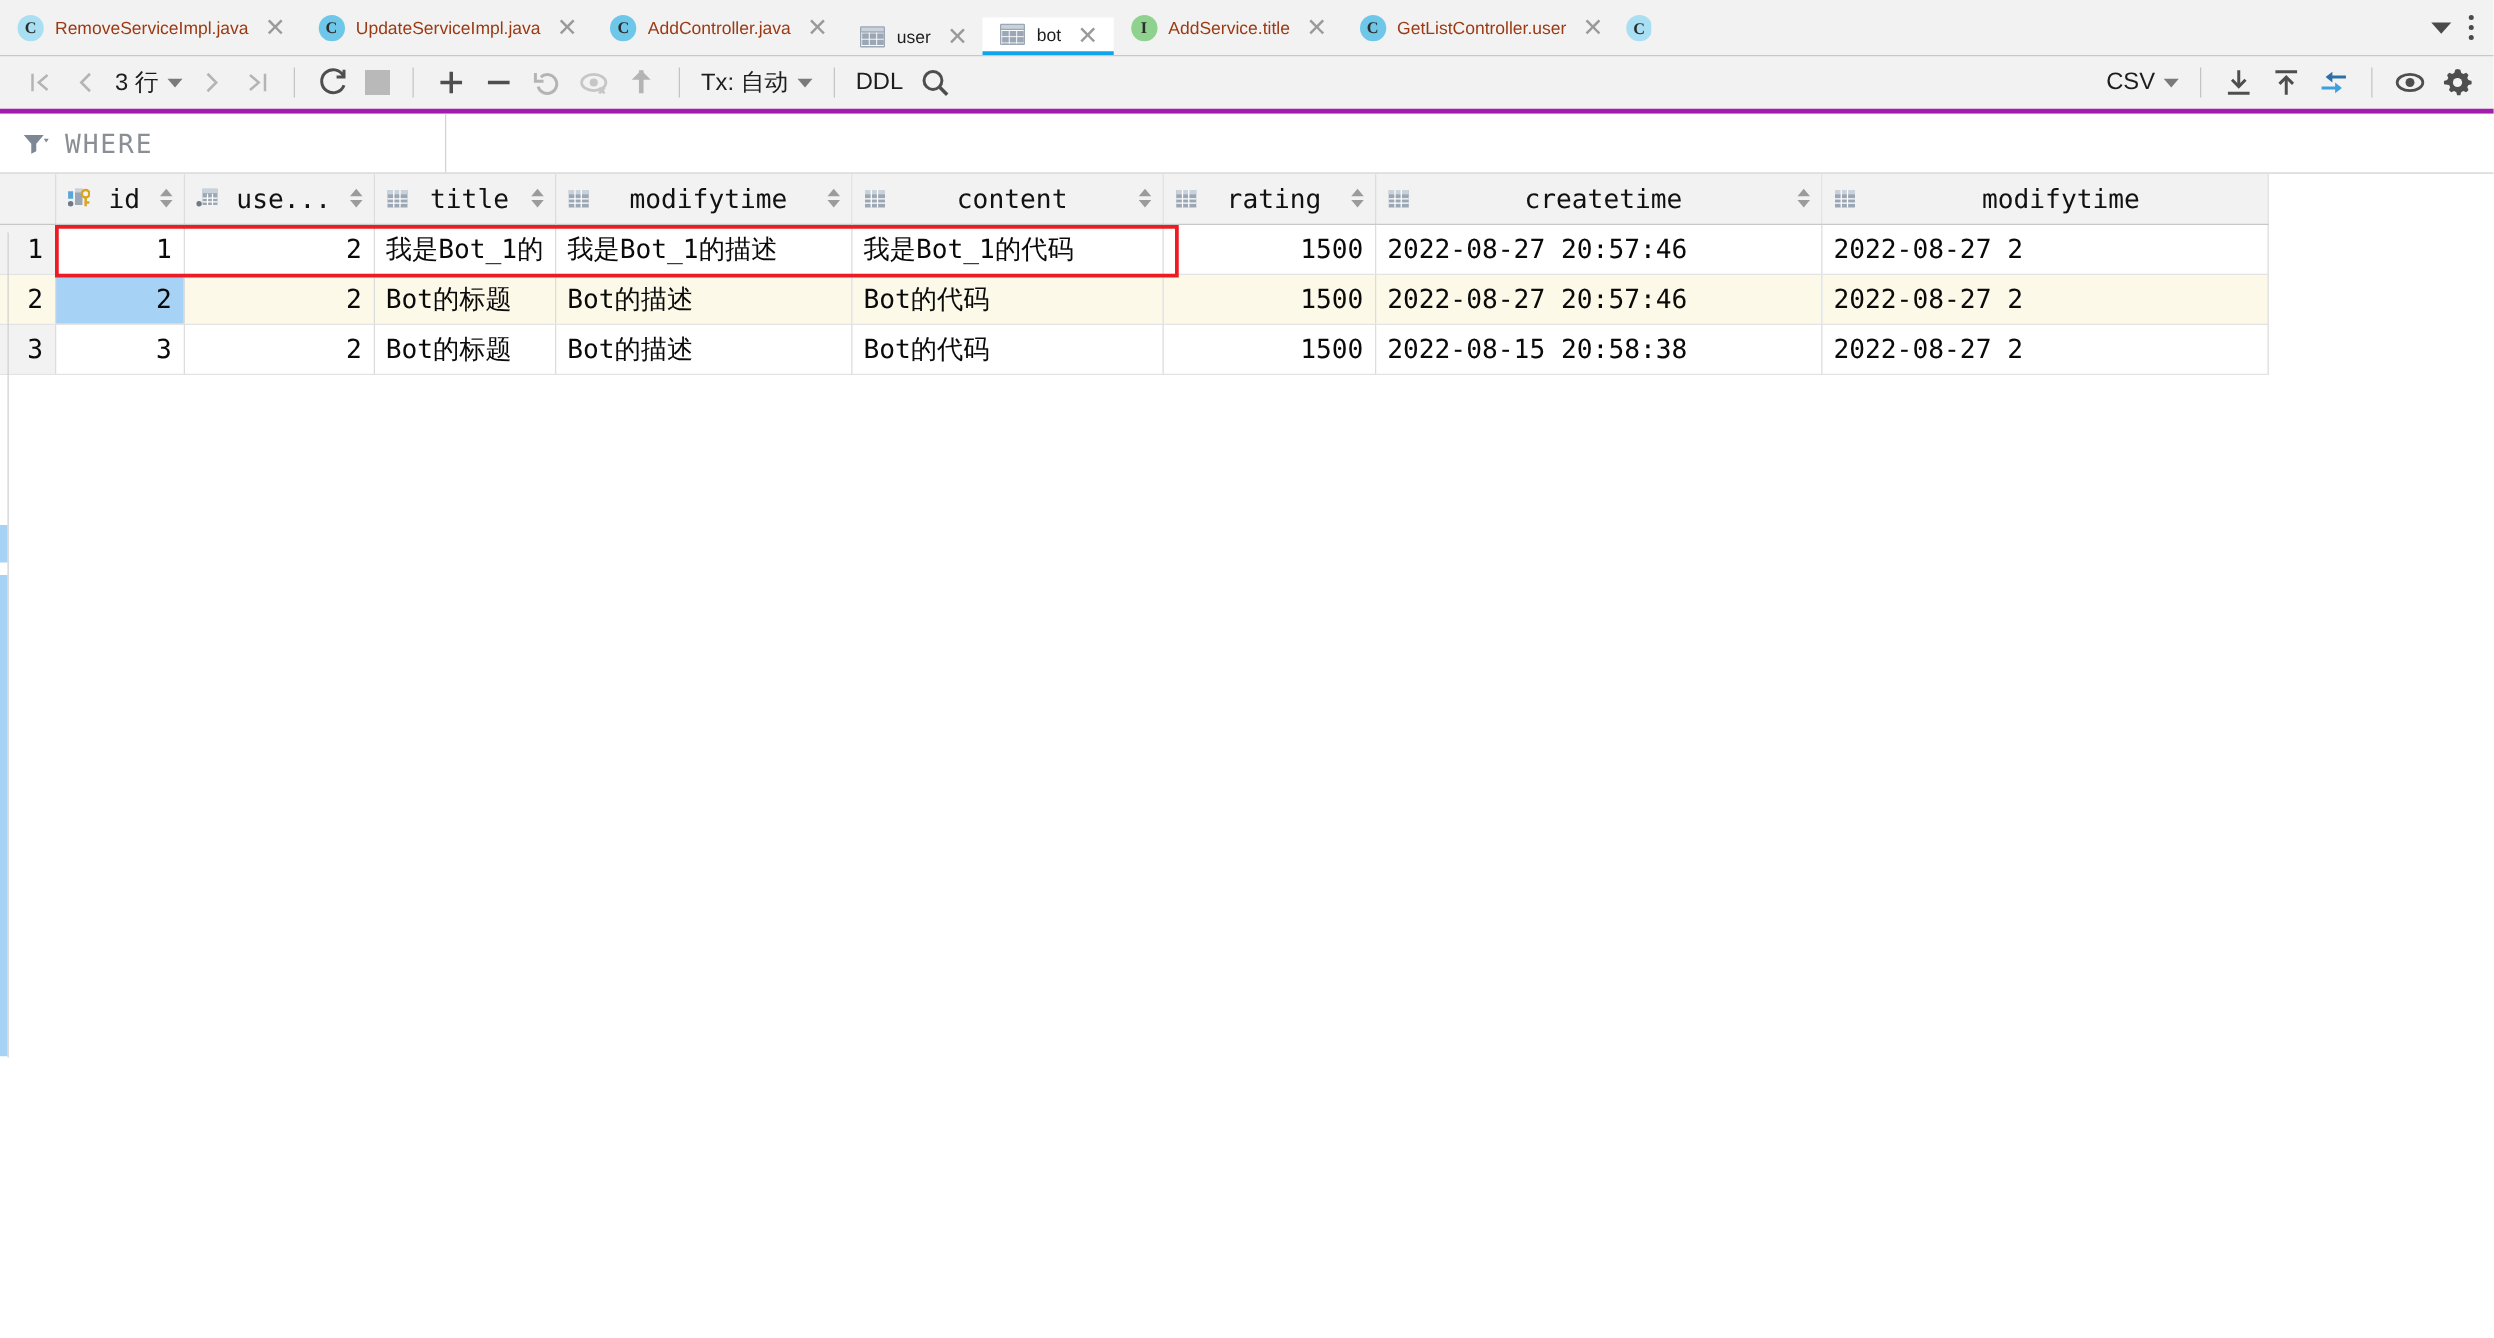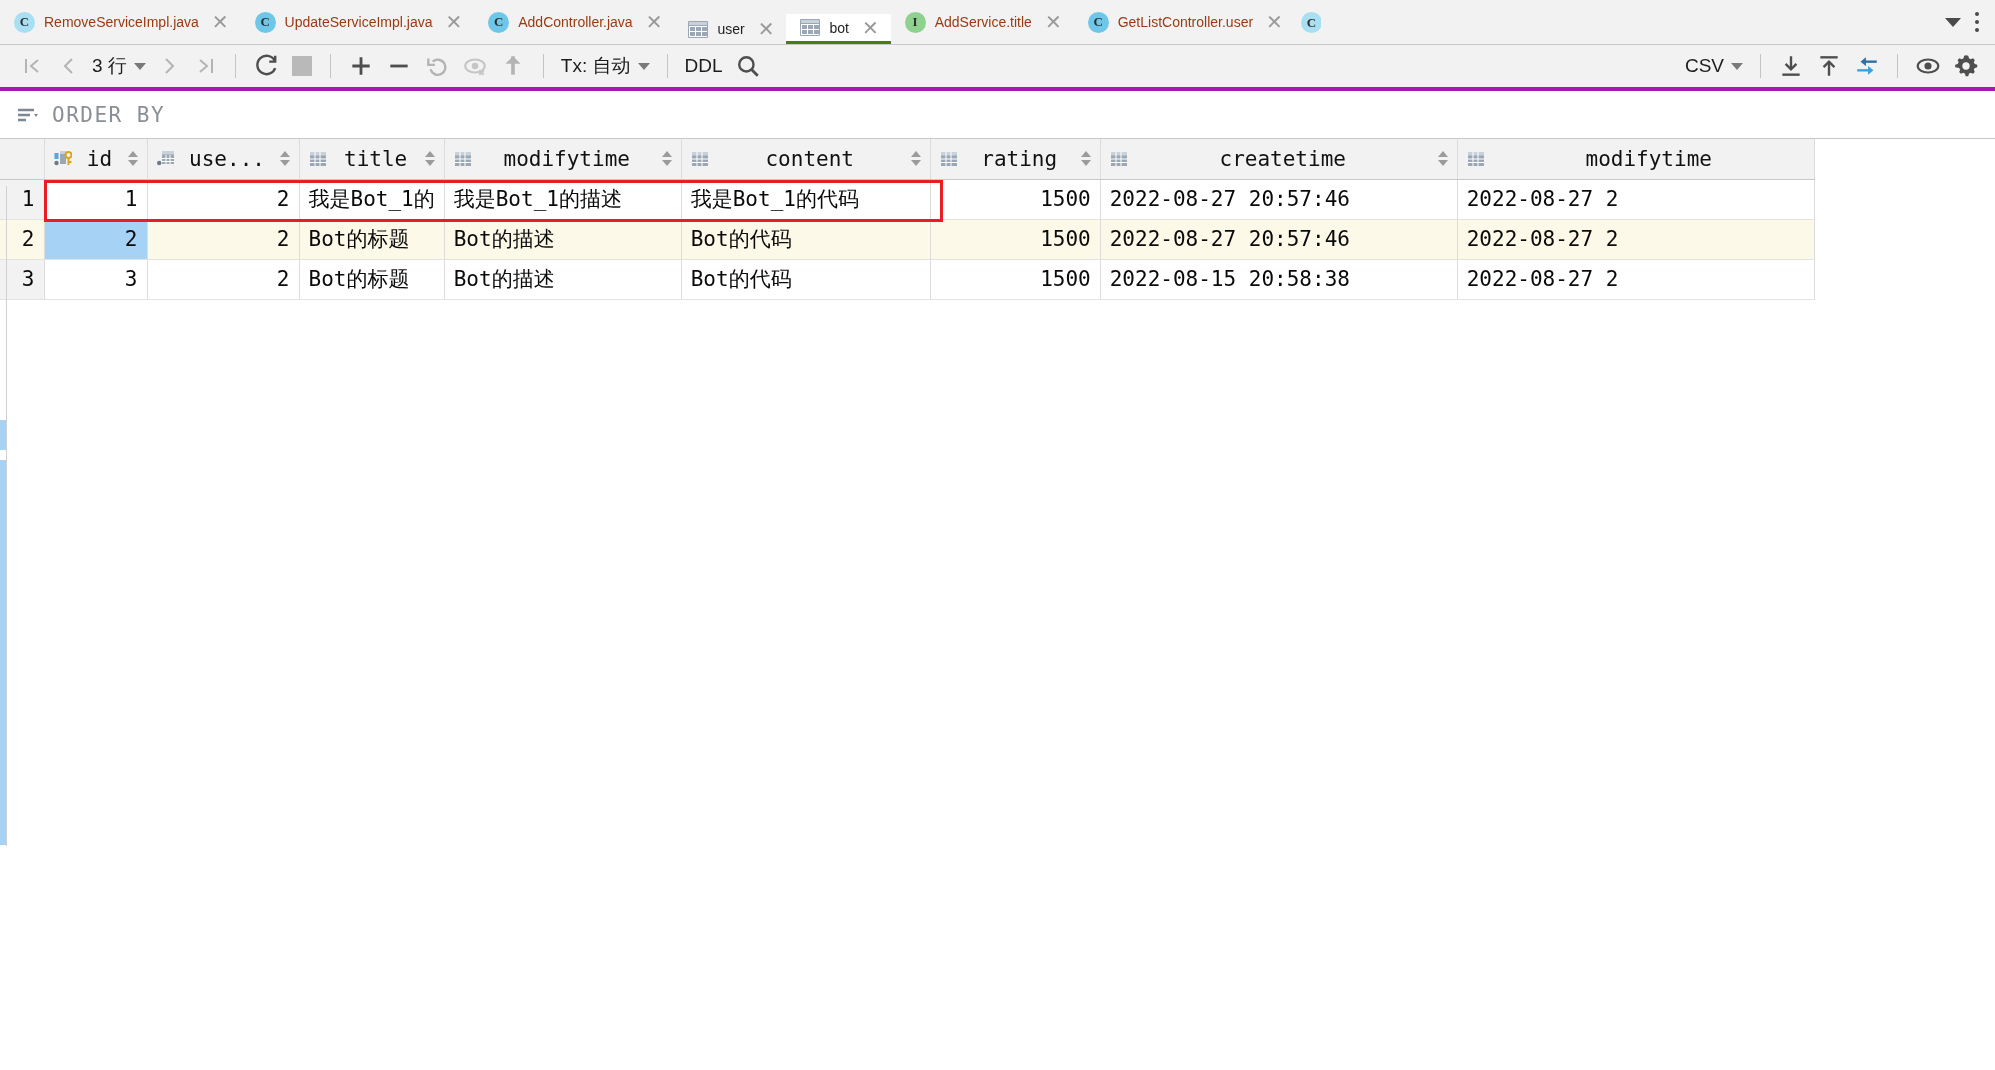--- a/index.html
+++ b/index.html
@@ -25,21 +25,21 @@
     padding: 0 12px 0 14px;
     font-size: 21px;
     color: #9b3a12;
     white-space: nowrap;
     position: relative;
     cursor: default;
   }
   .tab.db { color: #1d1d1d; margin-top: 14px; }
   .tab.active {
     background: #ffffff;
-    border-bottom: 3px solid #4d7c0f;
+    border-bottom: 3px solid #0ea5e9;
   }
   .tab-label { font-size: 14px; line-height: 1; }
   .tab-close {
     color: #9a9a9a; font-size: 20px; line-height: 1;
     margin-left: 4px; font-family: "DejaVu Sans", sans-serif;
   }
 
   
   .ico-round {
     width: 21px; height: 21px; border-radius: 50%;
@@ -408,26 +408,26 @@
 
   <div class="tb-btn">
     <svg class="ic" width="26" height="26" viewBox="0 0 24 24">
       <path d="M12 2 l2.1.5.6 2.3 1.6.9 2.2-.9 1.6 1.6-.9 2.2.9 1.6 2.3.6v2.4l-2.3.6-.9 1.6.9 2.2-1.6 1.6-2.2-.9-1.6.9-.6 2.3h-2.4l-.6-2.3-1.6-.9-2.2.9-1.6-1.6.9-2.2-.9-1.6L2 13.2v-2.4l2.3-.6.9-1.6-.9-2.2 1.6-1.6 2.2.9 1.6-.9.6-2.3z" fill="#4e4e4e"></path>
       <circle cx="12" cy="12" r="3.4" fill="#f2f2f2"></circle>
     </svg>
   </div>
 </div>
 
 <div class="filterbar">
-  <div class="filter-cell filter-order">
+  <div class="filter-cell filter-where">
     <svg class="ic" width="24" height="24" viewBox="0 0 24 24">
-      <path d="M2 7 h16 M2 12 h12 M2 17 h8" stroke="#7e8894" stroke-width="2.4"></path>
-      <path d="M18 11 l4 0 l-2 3 z" fill="#7e8894"></path>
-    </svg>
-    <span class="filter-label">ORDER BY</span>
+      <path d="M3 5 h16 l-6 7 v6 l-4 2 v-8 z" fill="#7e8894"></path>
+      <path d="M19 8 l4 0 l-2 3 z" fill="#7e8894"></path>
+    </svg>
+    <span class="filter-label">WHERE</span>
   </div>
 </div>
 
 <div class="grid-wrap">
   <table class="grid">
     <colgroup>
       <col style="width:44px">
       <col style="width:103px">
         <col style="width:152px">
         <col style="width:143px">

